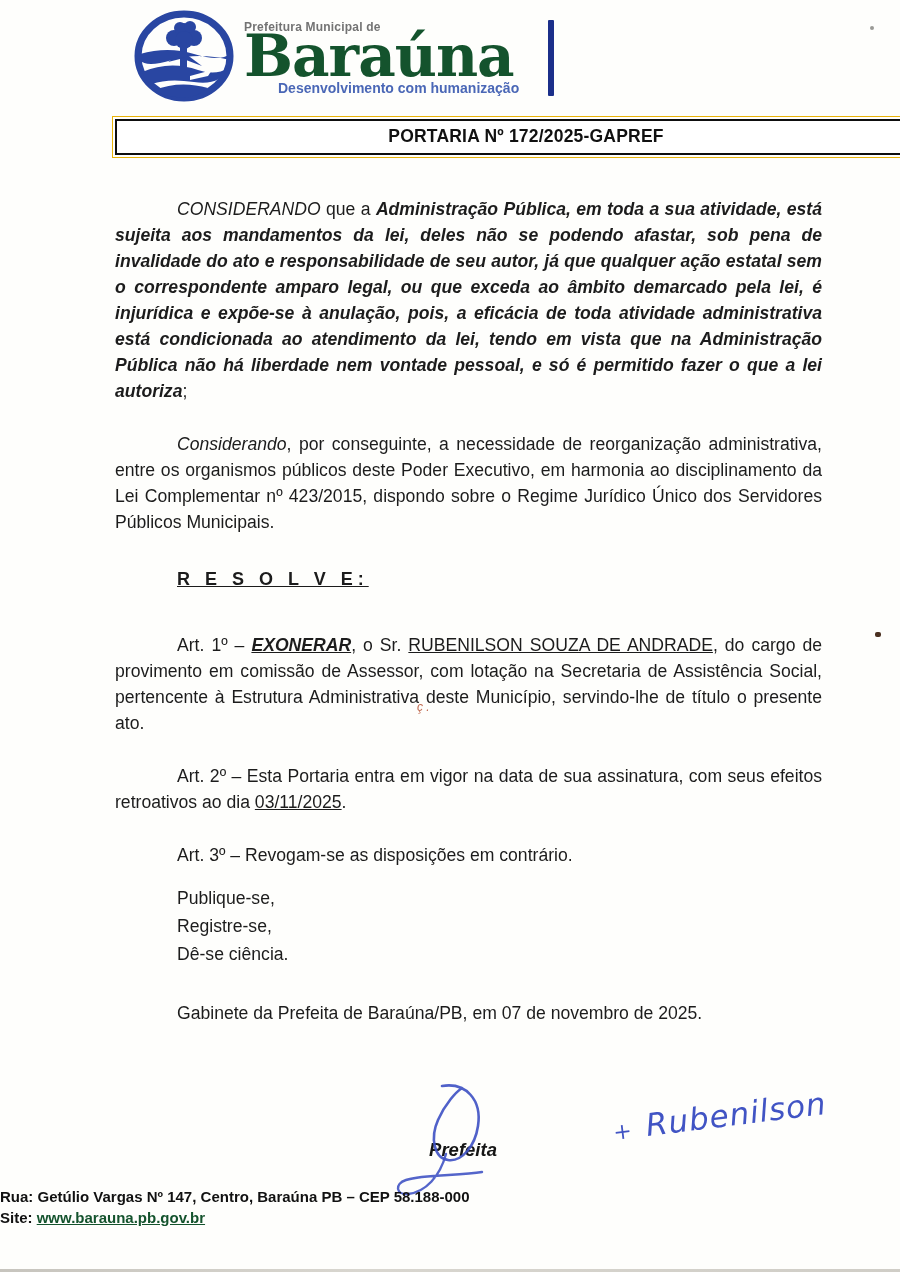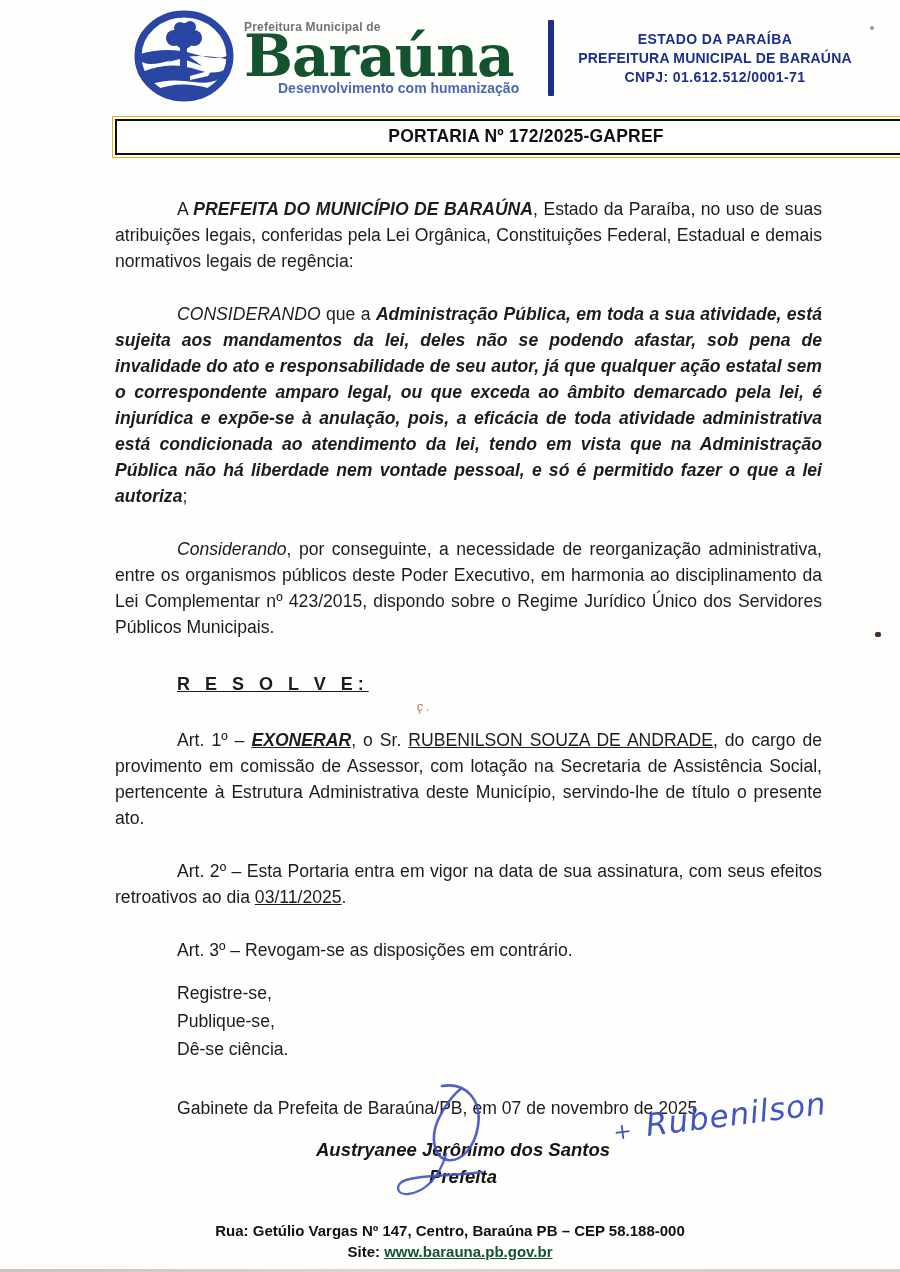--- a/index.html
+++ b/index.html
@@ -51,40 +51,40 @@
     position:absolute;top:196px;left:115px;width:707px;
     font-size:17.6px;line-height:26px;
   }
   .para{text-align:justify;text-indent:62px;margin:0 0 27px 0;}
   .b{font-weight:400;}
   .bi{font-weight:700;font-style:italic;}
   .i{font-style:italic;}
   .u{text-decoration:underline;}
   .resolve{
     font-weight:800;letter-spacing:5px;text-decoration:underline;
-    margin:4px 0 30px 62px;display:inline-block;font-size:18px;
+    margin:4px 0 40px 62px;display:inline-block;font-size:18px;
   }
   .closing{margin:0;padding-left:62px;line-height:28px;}
   .place-date{margin-top:32px;}
   
   .sig-block{
     position:absolute;left:268px;top:1136px;width:390px;text-align:center;
     font-weight:700;font-style:italic;font-size:18.5px;line-height:27px;color:#151515;
   }
   .pen{position:absolute;pointer-events:none;}
   .handwritten{
     position:absolute;left:612px;top:1098px;
     color:#4154c4;font-style:italic;font-size:31px;
     transform:rotate(-7deg);letter-spacing:1px;white-space:nowrap;
     font-family:"DejaVu Sans","Liberation Sans",sans-serif;
   }
   .handwritten .mark{font-size:22px;margin-right:14px;}
   
   .footer{
-    position:absolute;left:0;right:0;bottom:10px;text-align:center;
+    position:absolute;left:0;right:0;bottom:44px;text-align:left;
     font-weight:700;font-size:15px;line-height:21px;color:#111;
   }
   .footer a{color:#14532d;text-decoration:underline;font-weight:700;}
   
   .dot1{position:absolute;left:870px;top:26px;width:4px;height:4px;background:#9a9a96;border-radius:50%;}
   .dot2{position:absolute;left:875px;top:632px;width:6px;height:5px;background:#4a3020;border-radius:2px;}
   .stray{position:absolute;left:417px;top:700px;color:#c06a50;font-size:12px;font-style:italic;}
   .scan-edge{position:absolute;left:0;right:0;bottom:0;height:3px;background:linear-gradient(to right,#b9b6ae,#cfccc4 40%,#c4c1b9);opacity:.8;}
 </style>
 </head>
@@ -115,56 +115,49 @@
     </svg>
 
     <div class="brand">
       <div class="brand-top">Prefeitura Municipal de</div>
       <div class="brand-name">Baraúna</div>
       <div class="brand-slogan">Desenvolvimento com humanização</div>
     </div>
 
     <div class="divider"></div>
 
-    <div class="org">
-      <div class="l1">ESTADO DA PARAÍBA</div>
-      <div class="l2">PREFEITURA MUNICIPAL DE BARAÚNA</div>
-      <div class="l3">CNPJ: 01.612.512/0001-71</div>
-    </div>
   </div>
 
   <div class="title-box">
     <div class="title-inner">PORTARIA Nº 172/2025-GAPREF</div>
   </div>
 
   <div class="content">
 
-    <p class="para"><span>A </span><span class="bi">PREFEITA DO MUNICÍPIO DE BARAÚNA</span><span>, Estado da Paraíba, no uso de suas atribuições legais, conferidas pela Lei Orgânica, Constituições Federal, Estadual e demais normativos legais de regência:</span></p>
 
     <p class="para"><span class="i">CONSIDERANDO</span><span> que a </span><span class="bi">Administração Pública, em toda a sua atividade, está sujeita aos mandamentos da lei, deles não se podendo afastar, sob pena de invalidade do ato e responsabilidade de seu autor, já que qualquer ação estatal sem o correspondente amparo legal, ou que exceda ao âmbito demarcado pela lei, é injurídica e expõe-se à anulação, pois, a eficácia de toda atividade administrativa está condicionada ao atendimento da lei, tendo em vista que na Administração Pública não há liberdade nem vontade pessoal, e só é permitido fazer o que a lei autoriza</span><span>;</span></p>
 
     <p class="para"><span class="i">Considerando</span><span>, por conseguinte, a necessidade de reorganização administrativa, entre os organismos públicos deste Poder Executivo, em harmonia ao disciplinamento da Lei Complementar nº 423/2015, dispondo sobre o Regime Jurídico Único dos Servidores Públicos Municipais.</span></p>
 
     <div><span class="resolve">R E S O L V E:</span></div>
 
     <p class="para"><span class="b">Art. 1º</span><span class="b"> – </span><span class="bi u">EXONERAR</span><span>, o Sr. </span><span class="b u">RUBENILSON SOUZA DE ANDRADE</span><span>, do cargo de provimento em comissão de Assessor, com lotação na Secretaria de Assistência Social, pertencente à Estrutura Administrativa deste Município, servindo-lhe de título o presente ato.</span></p>
 
     <p class="para"><span class="b">Art. 2º</span><span> – Esta Portaria entra em vigor na data de sua assinatura, com seus efeitos retroativos ao dia </span><span class="b u">03/11/2025</span><span>.</span></p>
 
     <p class="para" style="margin-bottom:16px;"><span class="b">Art. 3º</span><span> – Revogam-se as disposições em contrário.</span></p>
 
+    <div class="closing">Publique-se,</div>
     <div class="closing">Registre-se,</div>
-    <div class="closing">Publique-se,</div>
     <div class="closing">Dê-se ciência.</div>
 
     <p class="para place-date">Gabinete da Prefeita de Baraúna/PB, em 07 de novembro de 2025.</p>
   </div>
 
   <div class="sig-block">
-    <div>Austryanee Jerônimo dos Santos</div>
     <div>Prefeita</div>
   </div>
 
   <svg class="pen" style="left:390px;top:1080px;" width="160" height="130" viewBox="0 0 160 130">
     <path d="M52 6 C 76 2, 92 20, 88 46 C 85 66, 72 82, 58 80 C 44 78, 40 58, 48 40 C 55 24, 66 12, 72 8" fill="none" stroke="#4154c4" stroke-width="2.6" stroke-linecap="round" opacity="0.92"></path>
     <path d="M56 74 C 50 96, 36 112, 18 114 C 6 115, 4 104, 16 100 C 34 94, 70 96, 92 92" fill="none" stroke="#4154c4" stroke-width="2.4" stroke-linecap="round" opacity="0.9"></path>
   </svg>
 
   <div class="handwritten"><span class="mark">+</span><span>Rubenilson</span></div>
 

